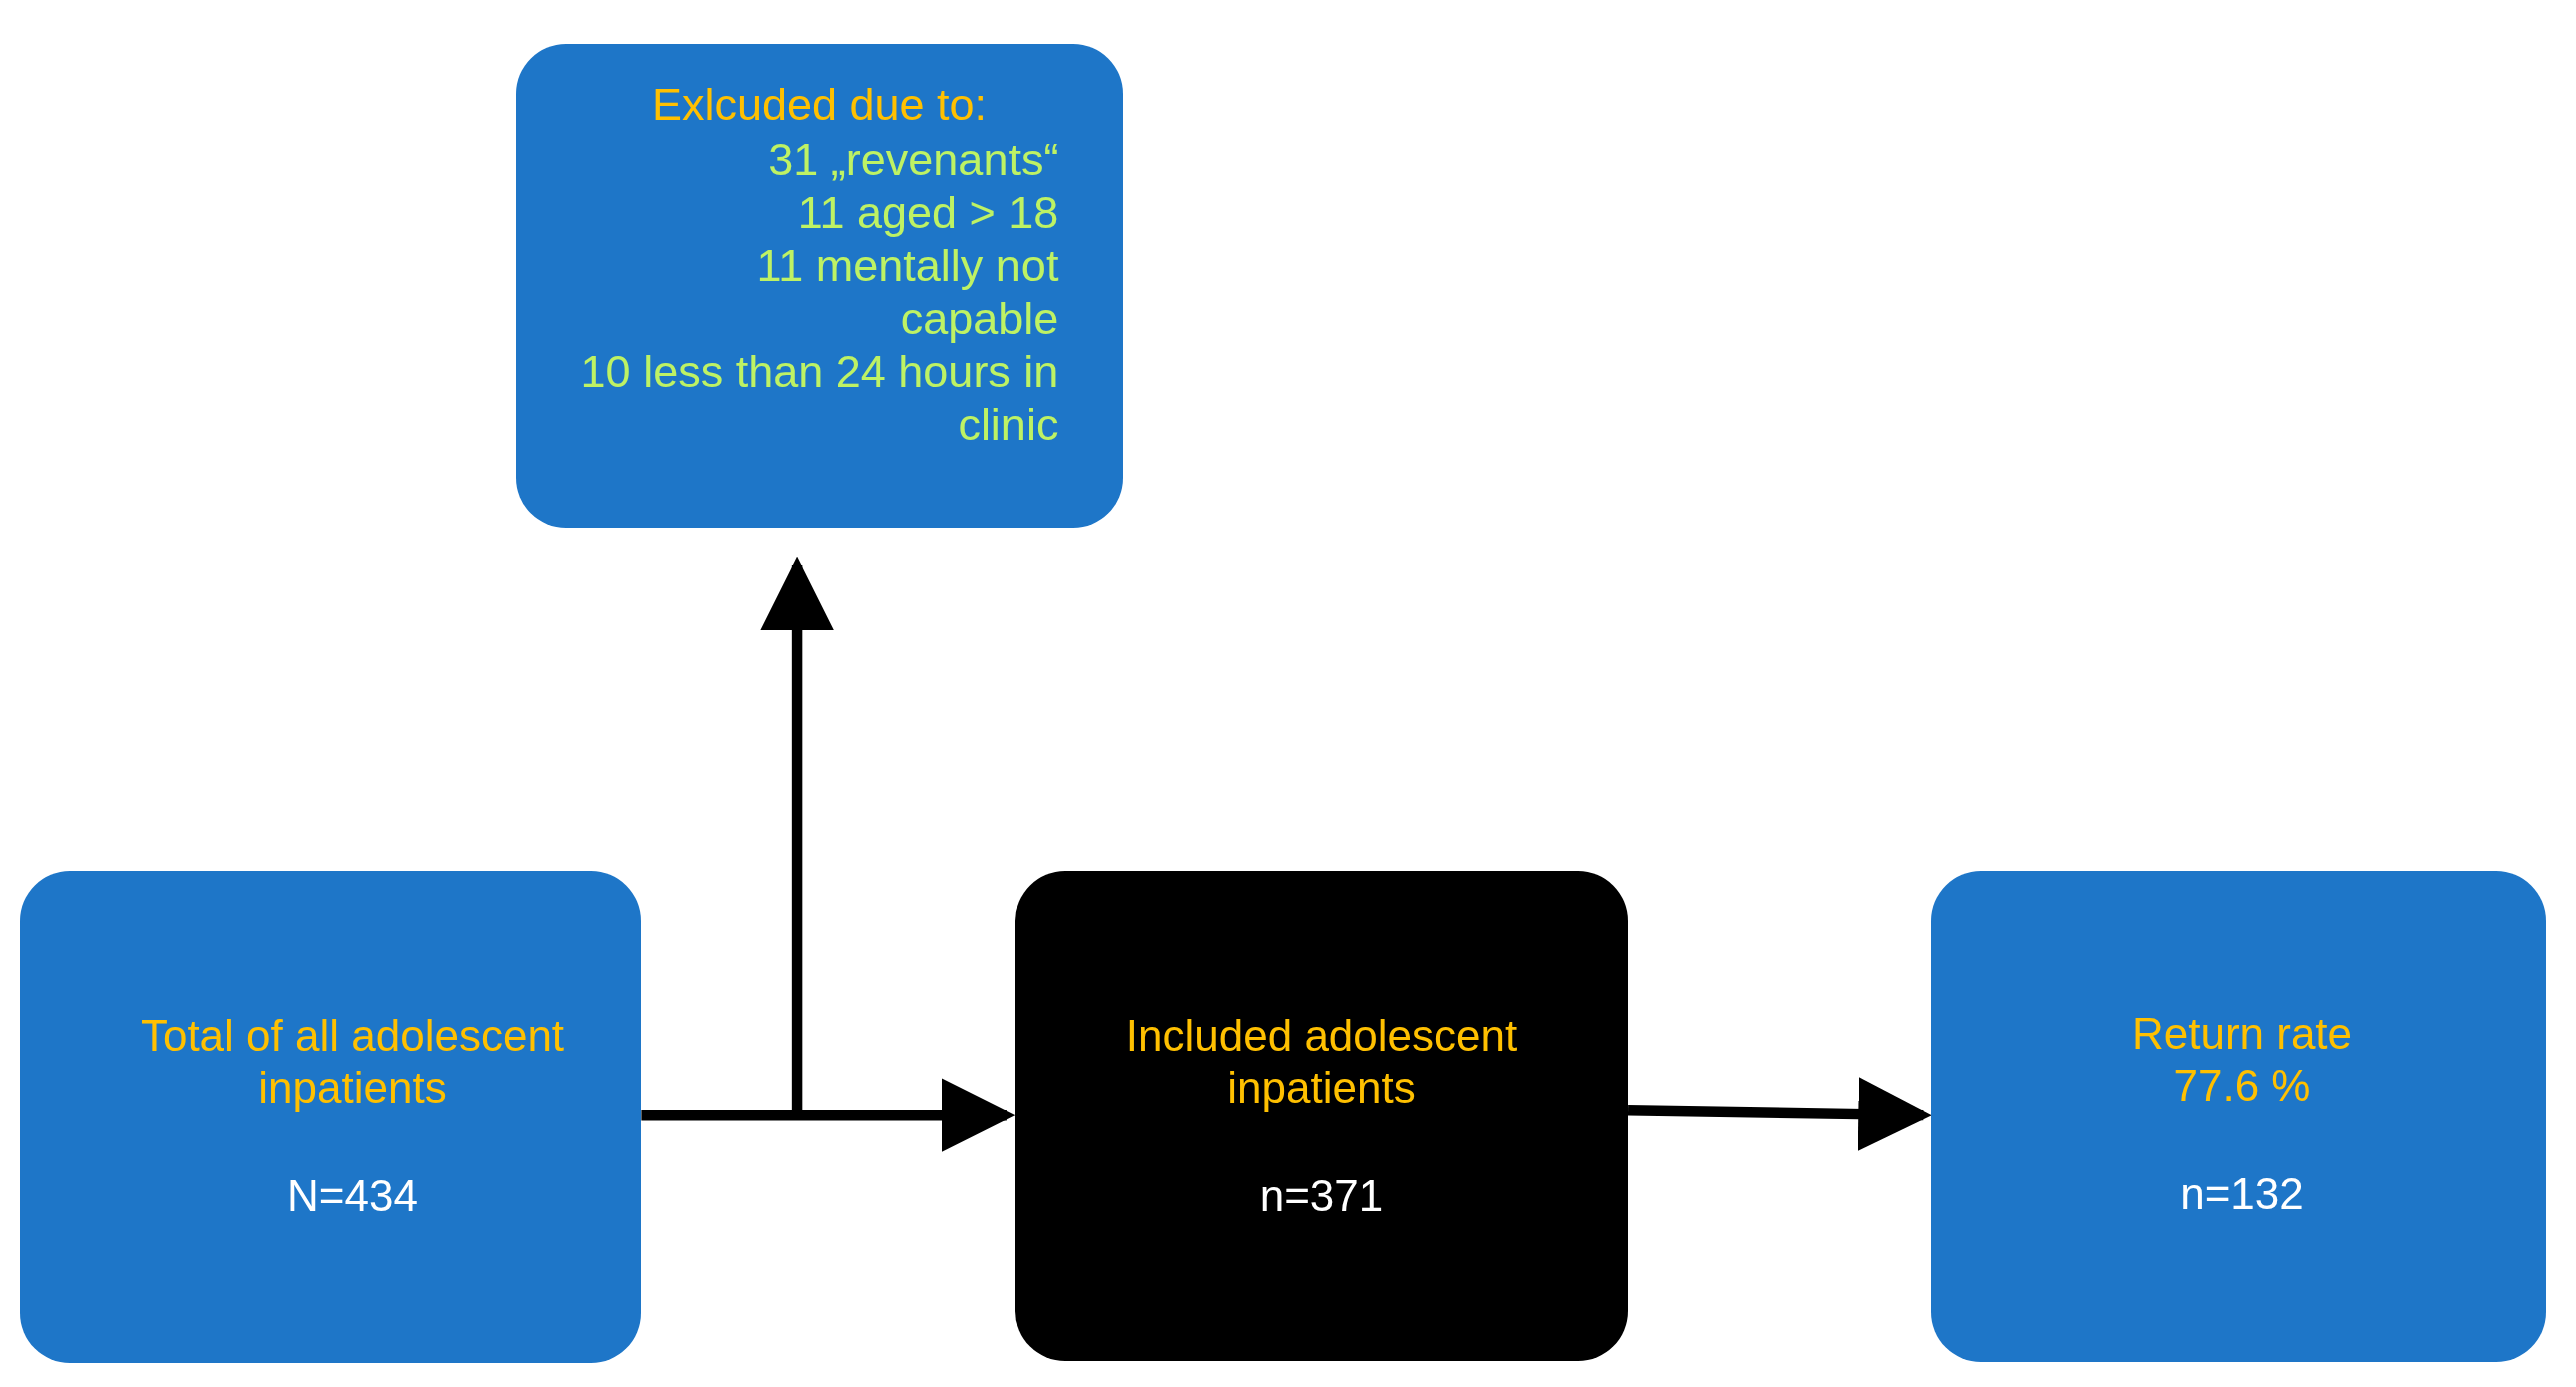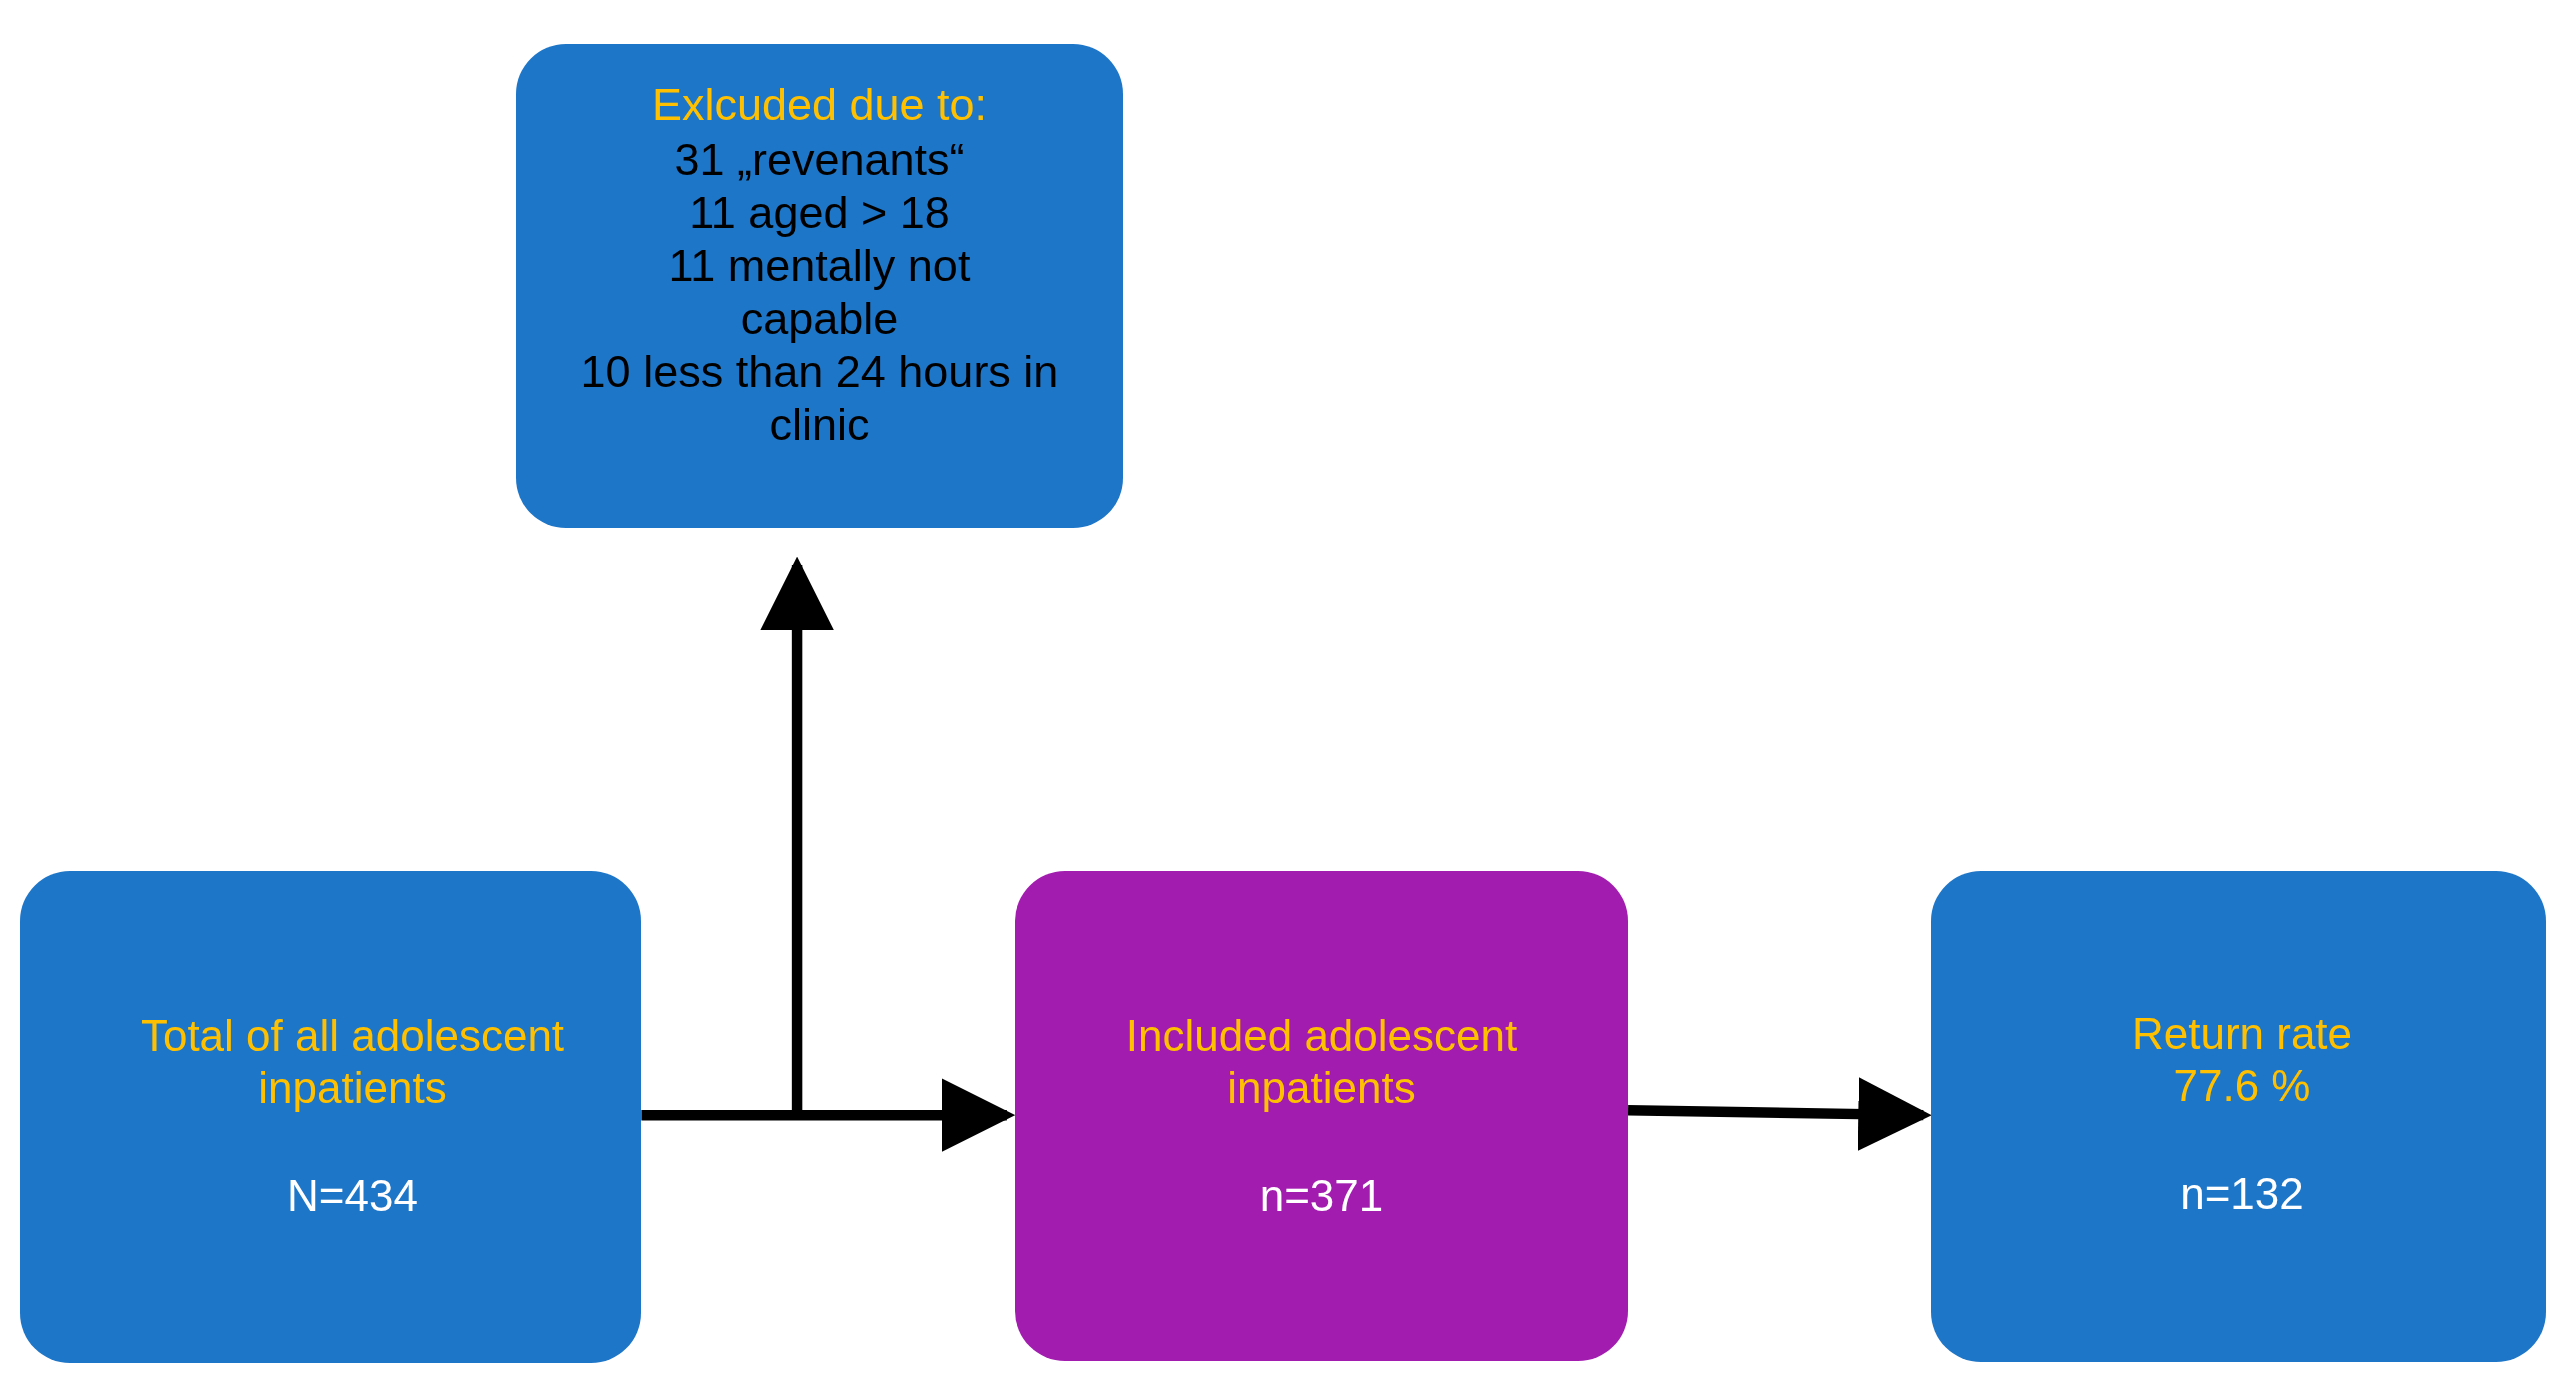--- a/index.html
+++ b/index.html
@@ -26,22 +26,23 @@
     align-items: center;
     justify-content: flex-start;
     text-align: center;
     line-height: 1.18;
   }
   .node-title {
     color: #ffc000;
     white-space: pre-line;
   }
   .node-body {
-    color: #000000;
+    color: #bef264;
     white-space: pre-line;
+    text-align: right;
   }
   .node-sub {
     color: #ffffff;
     white-space: pre-line;
   }
 
   
   #node-excluded {
     left: 516px;
     top: 44px;
@@ -127,21 +128,21 @@
 10 less than 24 hours in
 clinic</div>
   </div>
 
   <div class="node" id="node-total" style="background:#1e76c8;padding-left:44px;">
     <div class="node-title">Total of all adolescent
 inpatients</div>
     <div class="node-sub">N=434</div>
   </div>
 
-  <div class="node" id="node-included" style="background:#a21caf;">
+  <div class="node" id="node-included" style="background:#000000;">
     <div class="node-title">Included adolescent
 inpatients</div>
     <div class="node-sub">n=371</div>
   </div>
 
   <div class="node" id="node-return" style="background:#1e76c8;padding-left:7px;">
     <div class="node-title">Return rate
 77.6 %</div>
     <div class="node-sub">n=132</div>
   </div>

